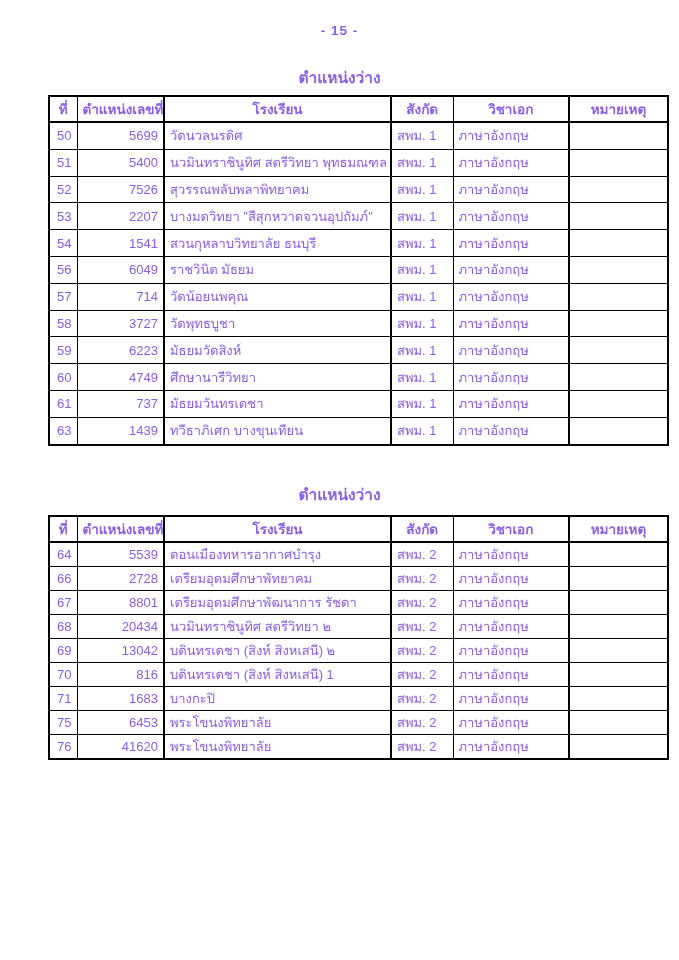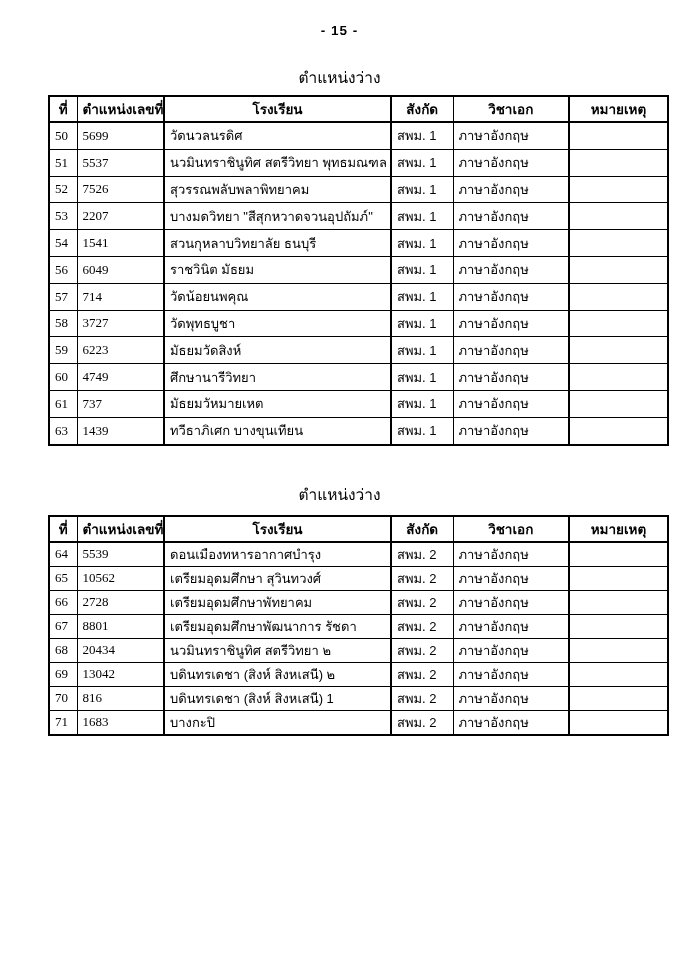--- a/index.html
+++ b/index.html
@@ -7,33 +7,33 @@
     padding: 0;
     background: #ffffff;
   }
   .page {
     position: relative;
     width: 679px;
     height: 960px;
     background: #ffffff;
     overflow: hidden;
     font-family: "Liberation Sans", "DejaVu Sans", sans-serif;
-    color: #000000;
+    color: #8b5cf6;
   }
   .page-number {
     padding-top: 23px;
     text-align: center;
     font-size: 13.5px;
     font-weight: 600;
     letter-spacing: 1px;
   }
   .table-title {
     text-align: center;
     font-size: 15.5px;
-    font-weight: normal;
+    font-weight: bold;
     margin: 0;
   }
   #title-1 { margin-top: 27px; margin-bottom: 5px; }
   #title-2 { margin-top: 36px; margin-bottom: 8px; }
 
   table.vacancy {
     border-collapse: collapse;
     table-layout: fixed;
     margin-left: 48px;
     width: 619px;
@@ -57,21 +57,21 @@
   
   table.vacancy th.c1, table.vacancy td.c1,
   table.vacancy th.c2, table.vacancy td.c2,
   table.vacancy th.c4, table.vacancy td.c4 { border-right-width: 2px; }
   table.vacancy th.c0, table.vacancy td.c0 { border-left-width: 2px; }
   table.vacancy th.c5, table.vacancy td.c5 { border-right-width: 2px; }
 
   #table-1 td { height: 25.8px; }
   #table-2 td { height: 23px; }
 
-  td.c0, td.c1 { text-align: left; font-family: Liberation Serif, serif; }
+  td.c0, td.c1 { text-align: right; }
   td.c2, td.c3, td.c4 { text-align: left; }
 
   col.w0 { width: 28px; }
   col.w1 { width: 87px; }
   col.w2 { width: 227px; }
   col.w3 { width: 62px; }
   col.w4 { width: 116px; }
   col.w5 { width: 99px; }
 </style>
 </head>
@@ -106,21 +106,21 @@
         <tr>
           <td class="c0">50</td>
           <td class="c1">5699</td>
           <td class="c2">วัดนวลนรดิศ</td>
           <td class="c3">สพม. 1</td>
           <td class="c4">ภาษาอังกฤษ</td>
           <td class="c5"></td>
         </tr>
         <tr>
           <td class="c0">51</td>
-          <td class="c1">5537</td>
+          <td class="c1">5400</td>
           <td class="c2">นวมินทราชินูทิศ สตรีวิทยา พุทธมณฑล</td>
           <td class="c3">สพม. 1</td>
           <td class="c4">ภาษาอังกฤษ</td>
           <td class="c5"></td>
         </tr>
         <tr>
           <td class="c0">52</td>
           <td class="c1">7526</td>
           <td class="c2">สุวรรณพลับพลาพิทยาคม</td>
           <td class="c3">สพม. 1</td>
@@ -179,21 +179,21 @@
           <td class="c0">60</td>
           <td class="c1">4749</td>
           <td class="c2">ศึกษานารีวิทยา</td>
           <td class="c3">สพม. 1</td>
           <td class="c4">ภาษาอังกฤษ</td>
           <td class="c5"></td>
         </tr>
         <tr>
           <td class="c0">61</td>
           <td class="c1">737</td>
-          <td class="c2">มัธยมวัหมายเหต</td>
+          <td class="c2">มัธยมวันทรเดชา</td>
           <td class="c3">สพม. 1</td>
           <td class="c4">ภาษาอังกฤษ</td>
           <td class="c5"></td>
         </tr>
         <tr>
           <td class="c0">63</td>
           <td class="c1">1439</td>
           <td class="c2">ทวีธาภิเศก บางขุนเทียน</td>
           <td class="c3">สพม. 1</td>
           <td class="c4">ภาษาอังกฤษ</td>
@@ -226,28 +226,20 @@
     <tbody>
         <tr>
           <td class="c0">64</td>
           <td class="c1">5539</td>
           <td class="c2">ดอนเมืองทหารอากาศบำรุง</td>
           <td class="c3">สพม. 2</td>
           <td class="c4">ภาษาอังกฤษ</td>
           <td class="c5"></td>
         </tr>
         <tr>
-          <td class="c0">65</td>
-          <td class="c1">10562</td>
-          <td class="c2">เตรียมอุดมศึกษา สุวินทวงศ์</td>
-          <td class="c3">สพม. 2</td>
-          <td class="c4">ภาษาอังกฤษ</td>
-          <td class="c5"></td>
-        </tr>
-        <tr>
           <td class="c0">66</td>
           <td class="c1">2728</td>
           <td class="c2">เตรียมอุดมศึกษาพัทยาคม</td>
           <td class="c3">สพม. 2</td>
           <td class="c4">ภาษาอังกฤษ</td>
           <td class="c5"></td>
         </tr>
         <tr>
           <td class="c0">67</td>
           <td class="c1">8801</td>
@@ -281,16 +273,32 @@
           <td class="c5"></td>
         </tr>
         <tr>
           <td class="c0">71</td>
           <td class="c1">1683</td>
           <td class="c2">บางกะปิ</td>
           <td class="c3">สพม. 2</td>
           <td class="c4">ภาษาอังกฤษ</td>
           <td class="c5"></td>
         </tr>
+        <tr>
+          <td class="c0">75</td>
+          <td class="c1">6453</td>
+          <td class="c2">พระโขนงพิทยาลัย</td>
+          <td class="c3">สพม. 2</td>
+          <td class="c4">ภาษาอังกฤษ</td>
+          <td class="c5"></td>
+        </tr>
+        <tr>
+          <td class="c0">76</td>
+          <td class="c1">41620</td>
+          <td class="c2">พระโขนงพิทยาลัย</td>
+          <td class="c3">สพม. 2</td>
+          <td class="c4">ภาษาอังกฤษ</td>
+          <td class="c5"></td>
+        </tr>
       </tbody>
   </table>
 
 </div>
 
 </body></html>

